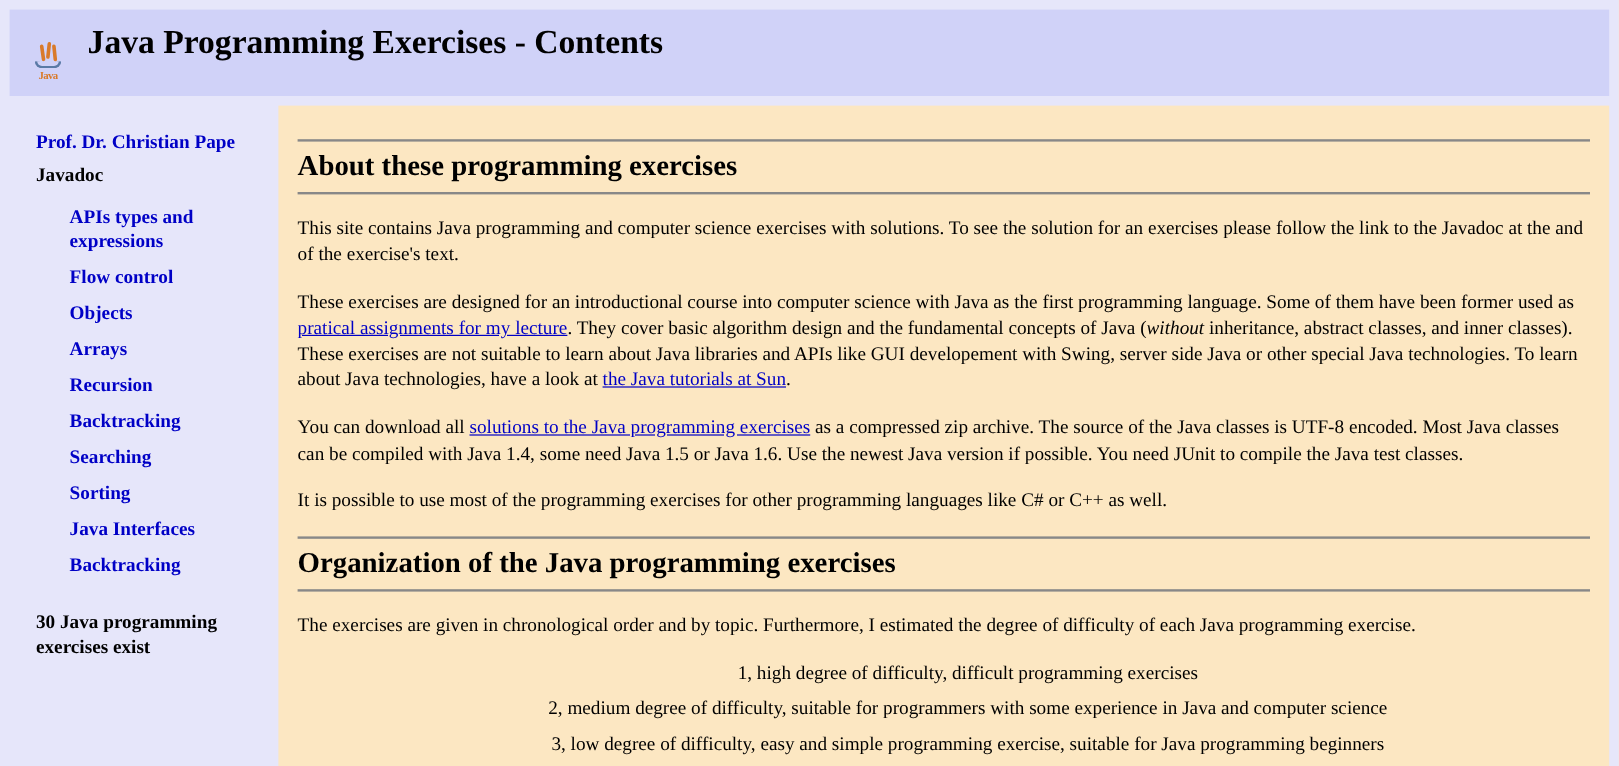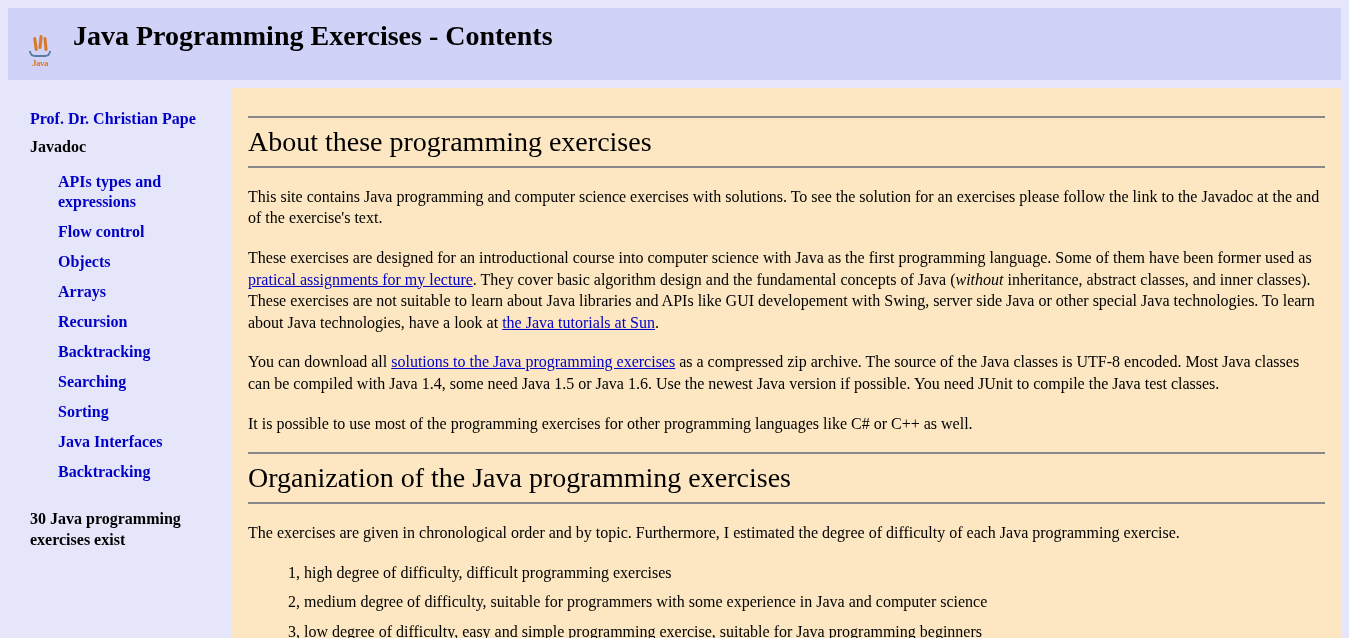--- a/index.html
+++ b/index.html
@@ -98,41 +98,42 @@
   line-height: 1.3;
 }
 .main {
   flex: 1;
   background: #fce7c2;
   padding: 18px 16px 18px 16px;
   color: #000;
   line-height: 1.35;
 }
 .main h2 {
-  font-size: 28px;
-  font-weight: normal;
+  font-size: 24px;
+  font-weight: bold;
   border-top: 2px solid #888;
   border-bottom: 2px solid #888;
   padding: 5px 0;
   margin: 10px 0 18px 0;
 }
 .main p { margin-bottom: 18px; }
 .main a {
   color: #0000c6;
   text-decoration: underline;
   text-align: right;
 }
 .main em { font-style: italic; }
 .main ol {
   list-style: none;
   padding-left: 40px;
   margin-bottom: 26px;
 }
 .main ol li {
   margin-bottom: 8px;
+  text-align: center;
 }
 .main ol li .num {
   display: inline-block;
 }
 </style>
 </head>
 <body>
 
 <div class="page-wrap">
   <div class="header">

